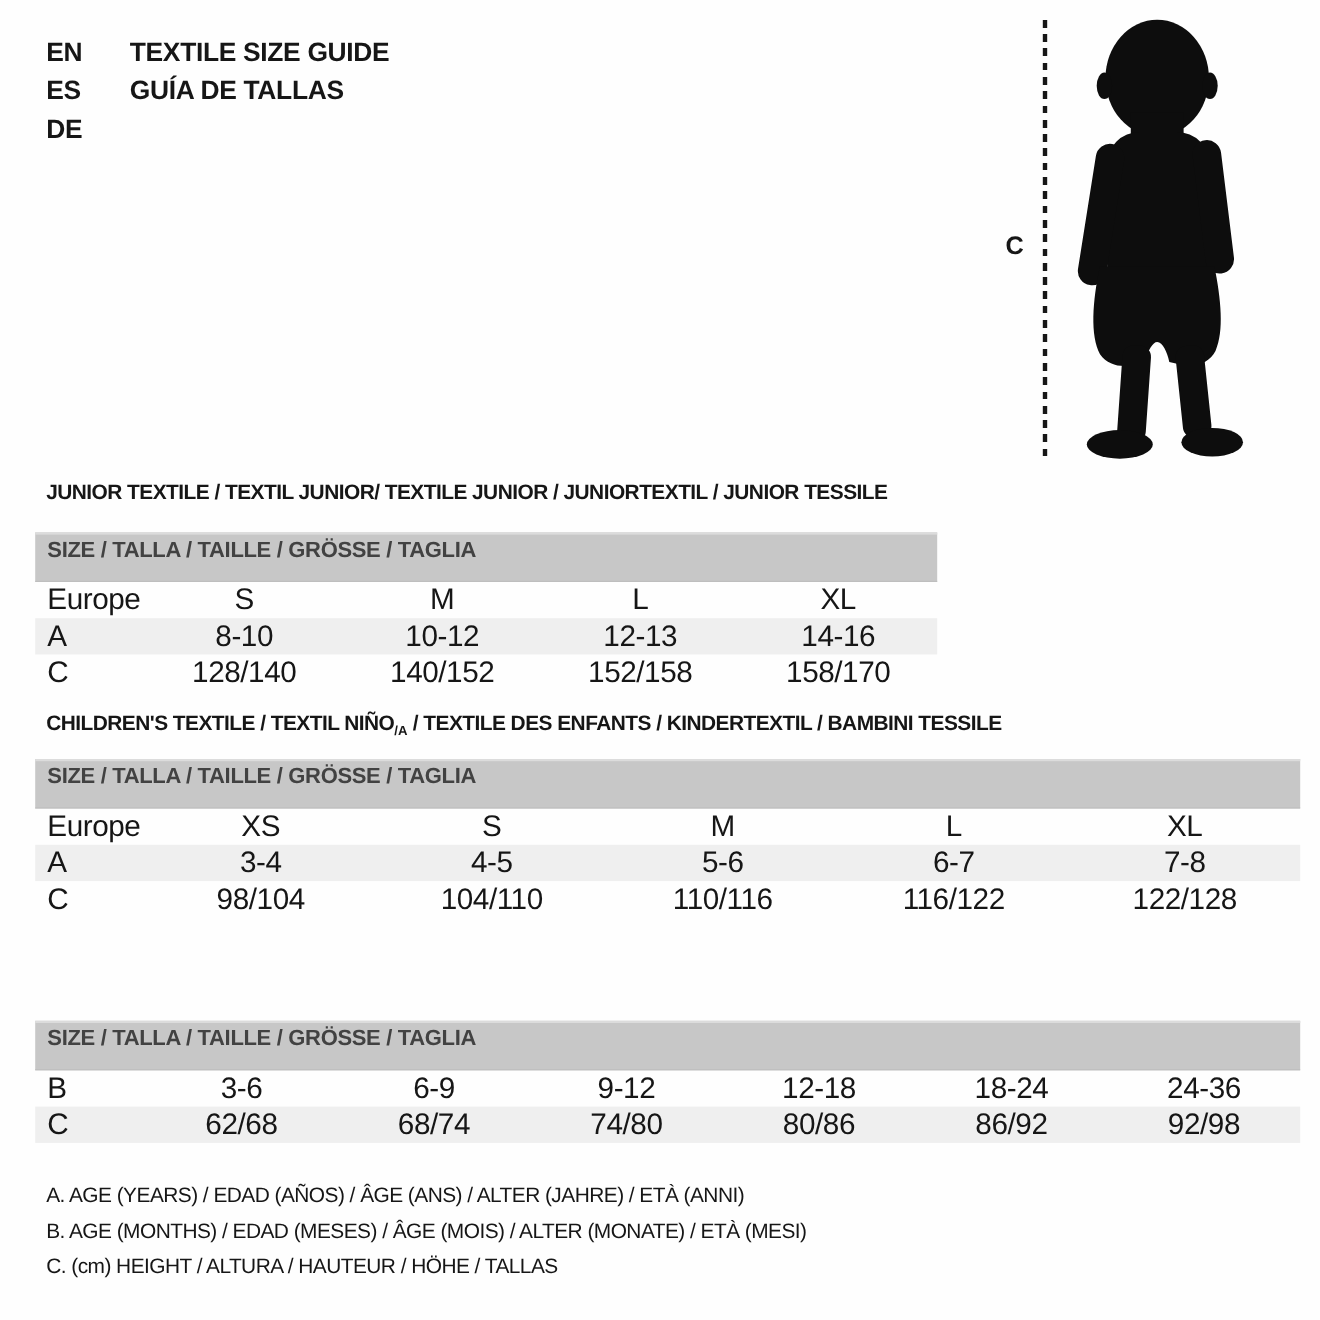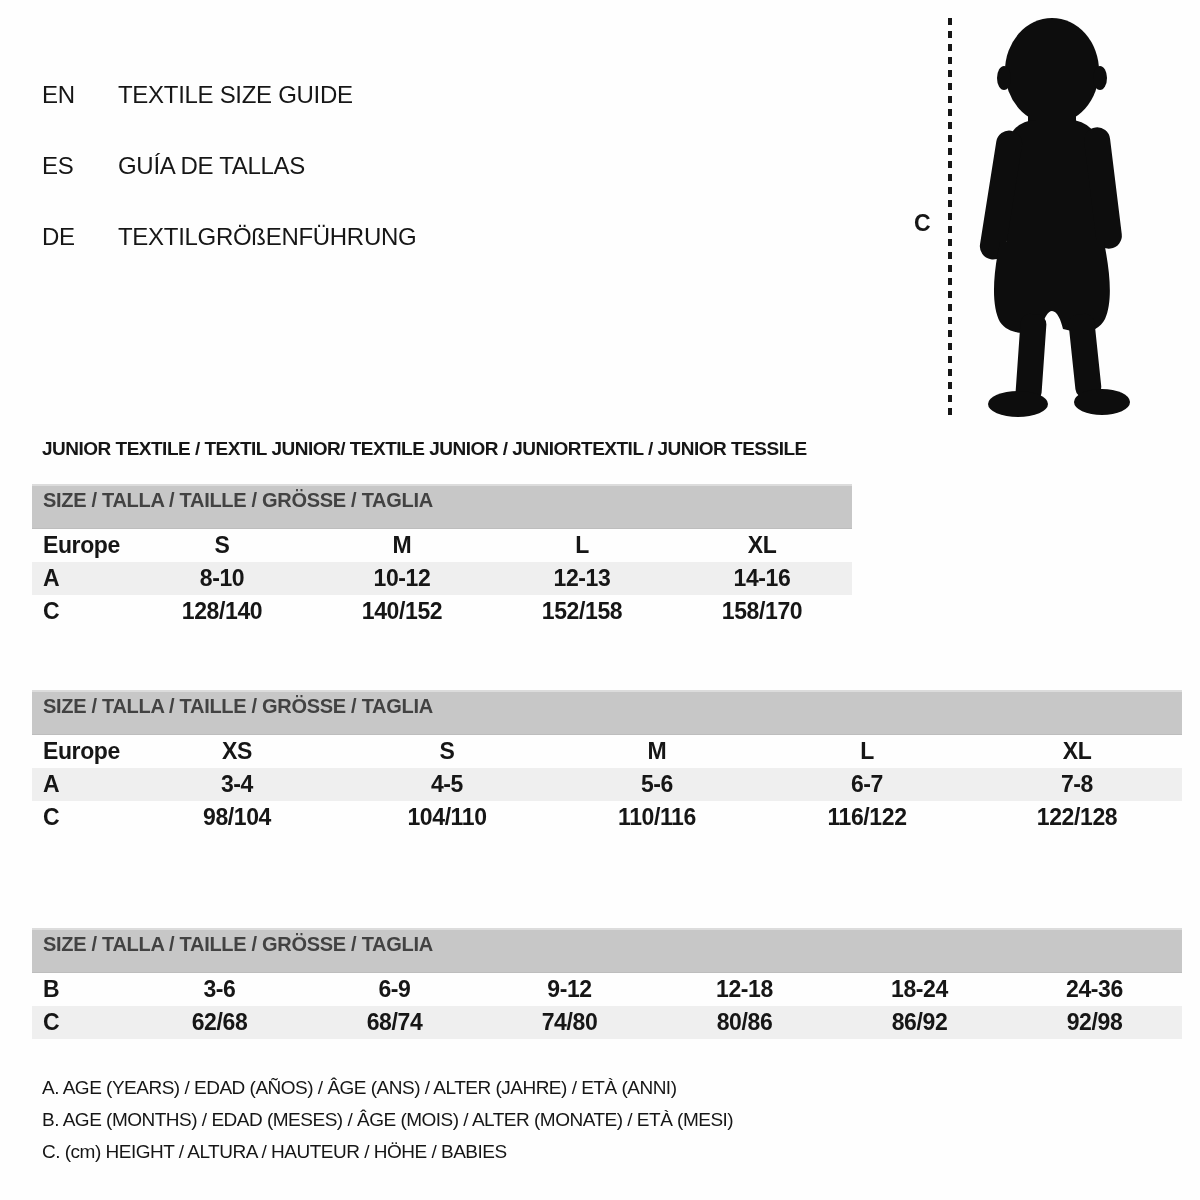--- a/index.html
+++ b/index.html
@@ -3,41 +3,41 @@
 <meta charset="utf-8">
 <style>
   html,body{margin:0;padding:0;background:#fff;}
   .canvas{
     position:relative;width:1200px;height:1200px;background:#fefefe;
     font-family:"Liberation Sans",sans-serif;color:#161616;overflow:hidden;
     letter-spacing:-0.3px;
   }
   
   .langs{position:absolute;left:42px;top:36px;}
-  .lang-row{display:flex;height:35px;align-items:flex-end;
-    font-weight:400;font-size:24px;line-height:24px;margin-top:36px;}
+  .lang-row{display:flex;height:35px;align-items:flex-start;
+    font-weight:700;font-size:24px;line-height:24px;}
   .lang-code{width:76px;flex:0 0 76px;}
   
   .dashline{position:absolute;left:948px;top:18px;width:4px;height:398px;
     background:repeating-linear-gradient(to bottom,#161616 0 7px,transparent 7px 13px);}
   .c-label{position:absolute;left:914px;top:210px;font-weight:700;font-size:23px;}
   .silhouette{position:absolute;left:966px;top:14px;}
   
   .sec-title{position:absolute;left:42px;font-weight:700;font-size:19px;
     line-height:31px;letter-spacing:-0.5px;white-space:nowrap;}
   .sub{font-size:12px;vertical-align:-4px;letter-spacing:0;}
   
   .sg-table{position:absolute;left:32px;}
   .w-narrow{width:820px;}
   .w-wide{width:1150px;}
   .size-bar{height:45px;line-height:29px;background:#c7c7c7;color:#424242;
     font-weight:700;font-size:20px;padding-left:11px;box-sizing:border-box;
     border-top:2px solid #dcdcdc;border-bottom:1px solid #bdbdbd;}
   .trow{display:grid;height:33px;align-items:center;
-    font-weight:700;font-size:23px;letter-spacing:-0.4px;}
+    font-weight:400;font-size:27px;letter-spacing:-0.4px;}
   .cols4{grid-template-columns:100px repeat(4,1fr);}
   .cols5{grid-template-columns:100px repeat(5,1fr);}
   .cols6{grid-template-columns:100px repeat(6,1fr);}
   .trow .lab{padding-left:11px;}
   .trow .val{text-align:center;}
   .stripe{background:#efefef;}
   
   .notes{position:absolute;left:42px;top:1072px;font-weight:400;font-size:19px;
     line-height:32px;letter-spacing:-0.5px;white-space:nowrap;}
 </style>
@@ -50,21 +50,20 @@
     <div class="lang-row">
       <span class="lang-code">EN</span>
       <span class="lang-title">TEXTILE SIZE GUIDE</span>
     </div>
     <div class="lang-row">
       <span class="lang-code">ES</span>
       <span class="lang-title">GUÍA DE TALLAS</span>
     </div>
     <div class="lang-row">
       <span class="lang-code">DE</span>
-      <span class="lang-title">TEXTILGRÖßENFÜHRUNG</span>
     </div>
   </div>
 
   <div class="dashline"></div>
   <div class="c-label">C</div>
   <svg class="silhouette" width="170" height="405" viewBox="0 0 170 405" aria-hidden="true">
     <g fill="#0d0d0d">
       <ellipse cx="86" cy="57" rx="47" ry="53"></ellipse>
       <ellipse cx="38" cy="64" rx="7" ry="12"></ellipse>
       <ellipse cx="134" cy="64" rx="7" ry="12"></ellipse>
@@ -99,20 +98,23 @@
     </div>
     <div class="trow cols4">
       <span class="lab">C</span>
       <span class="val">128/140</span>
       <span class="val">140/152</span>
       <span class="val">152/158</span>
       <span class="val">158/170</span>
     </div>
   </div>
 
+  <div class="sec-title" style="top:643px">
+    <span>CHILDREN'S TEXTILE / TEXTIL NIÑO</span><span class="sub">/A</span><span> / TEXTILE DES ENFANTS / KINDERTEXTIL / BAMBINI TESSILE</span>
+  </div>
   <div class="sg-table w-wide" style="top:690px">
     <div class="size-bar">SIZE / TALLA / TAILLE / GRÖSSE / TAGLIA</div>
     <div class="trow cols5">
       <span class="lab">Europe</span>
       <span class="val">XS</span>
       <span class="val">S</span>
       <span class="val">M</span>
       <span class="val">L</span>
       <span class="val">XL</span>
     </div>
@@ -152,16 +154,16 @@
       <span class="val">74/80</span>
       <span class="val">80/86</span>
       <span class="val">86/92</span>
       <span class="val">92/98</span>
     </div>
   </div>
 
   <div class="notes">
     <div>A. AGE (YEARS) / EDAD (AÑOS) / ÂGE (ANS) / ALTER (JAHRE) / ETÀ (ANNI)</div>
     <div>B. AGE (MONTHS) / EDAD (MESES) / ÂGE (MOIS) / ALTER (MONATE) / ETÀ (MESI)</div>
-    <div>C. (cm) HEIGHT / ALTURA / HAUTEUR / HÖHE / BABIES</div>
+    <div>C. (cm) HEIGHT / ALTURA / HAUTEUR / HÖHE / TALLAS</div>
   </div>
 
 </div>
 
 </body></html>

